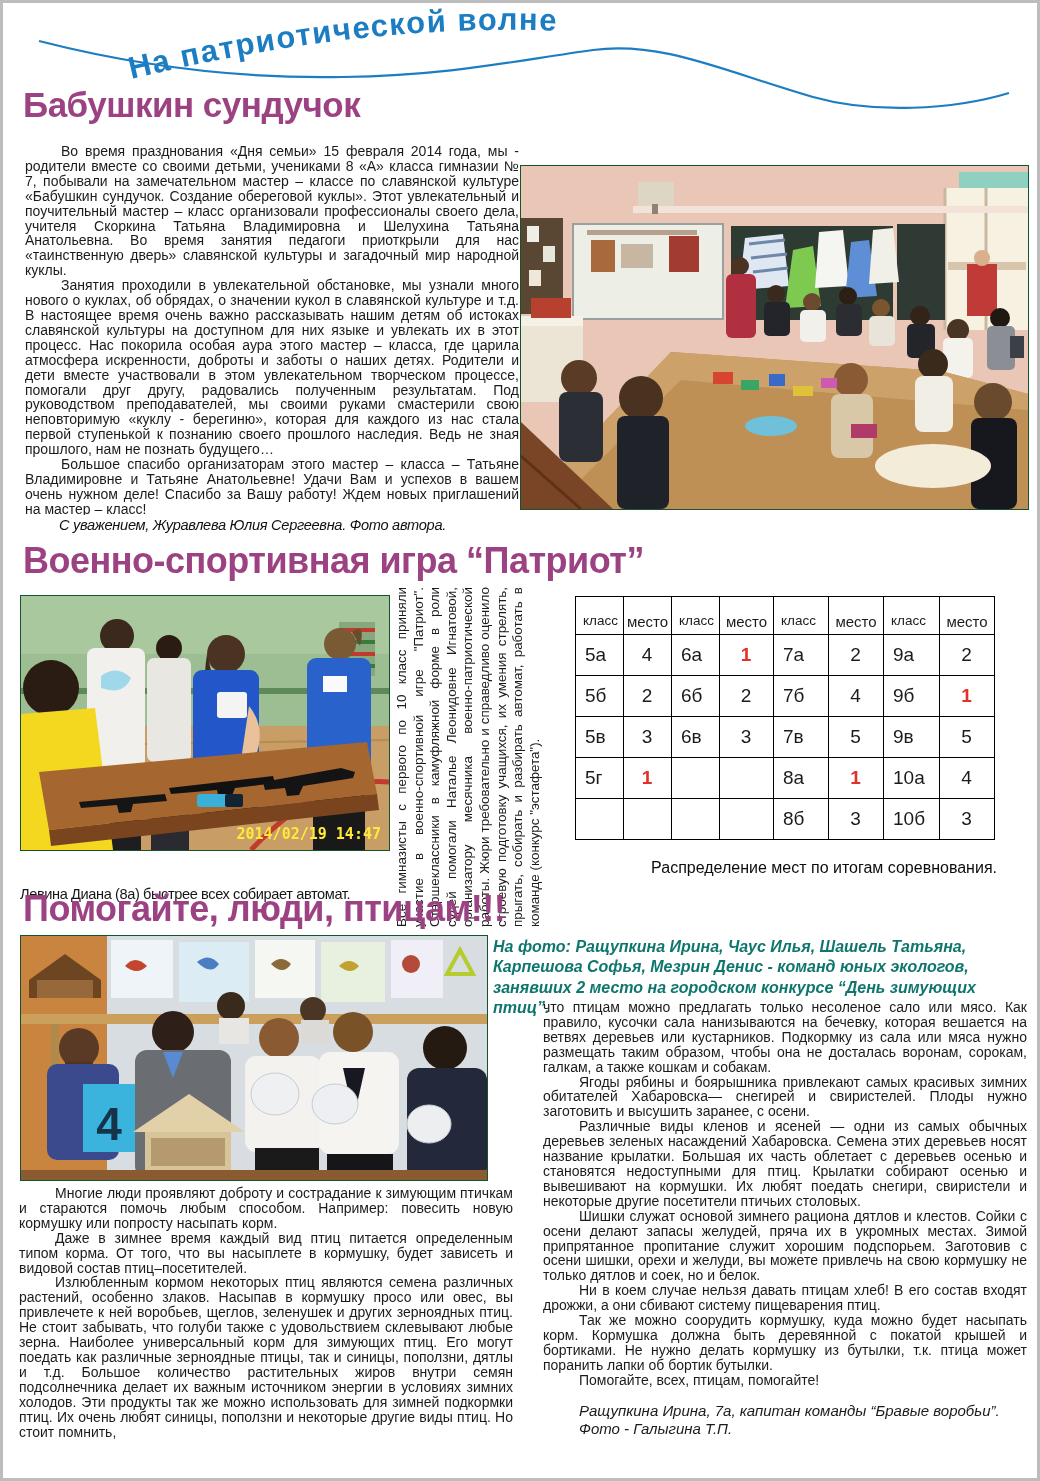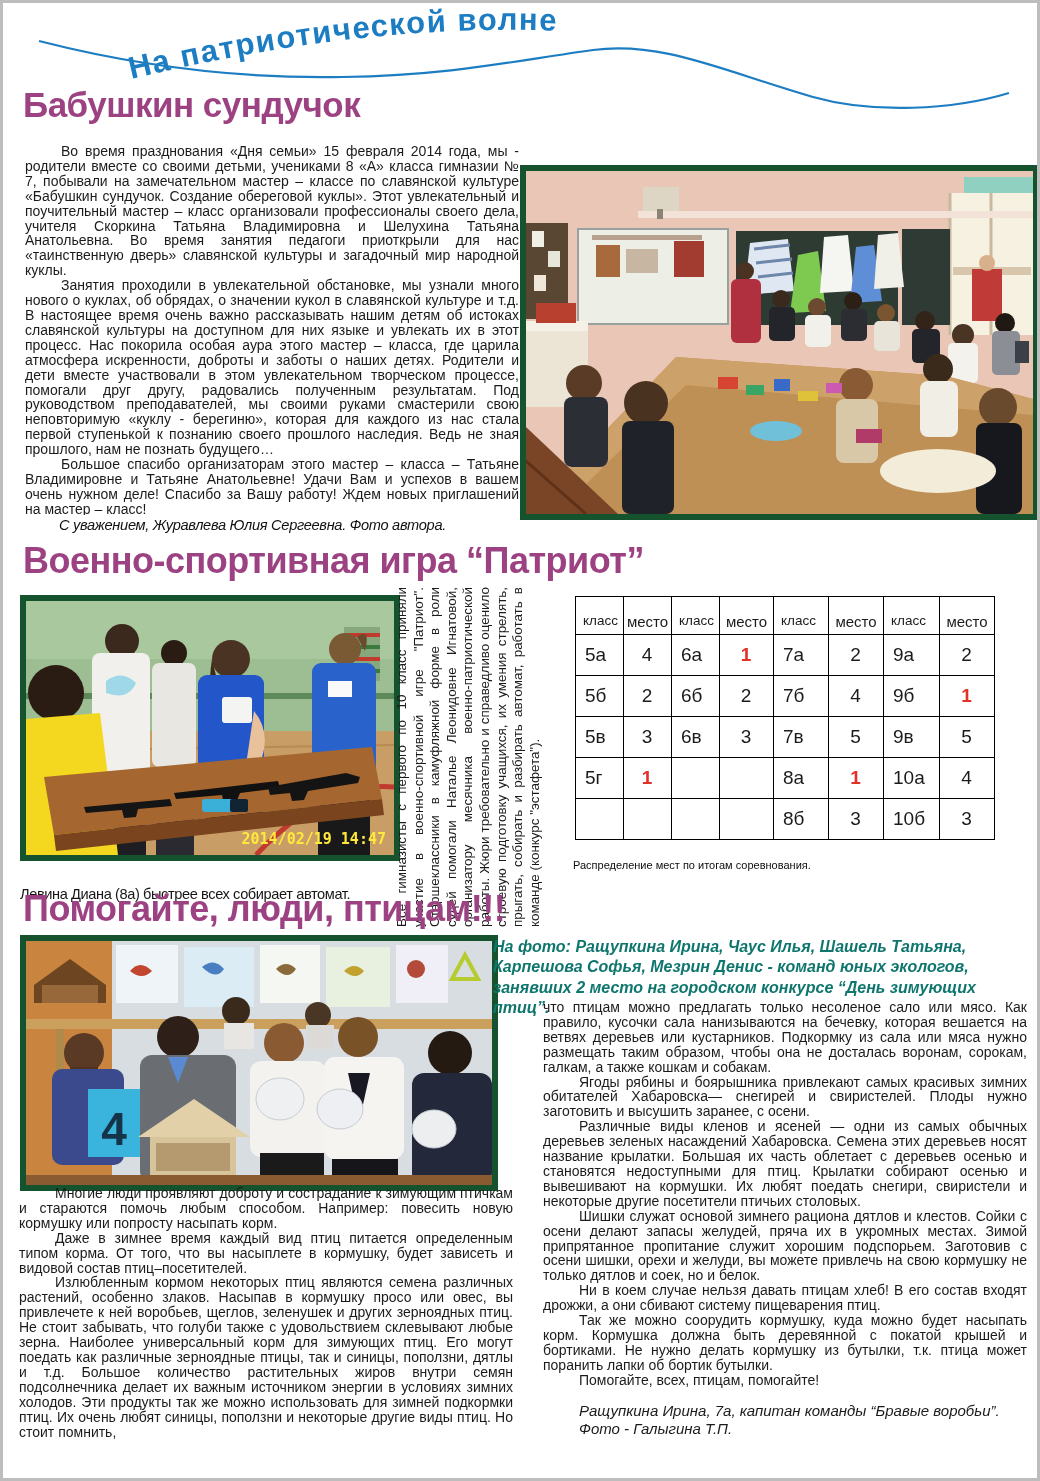--- a/index.html
+++ b/index.html
@@ -4,34 +4,34 @@
 <style>
   html,body{margin:0;padding:0;background:#e8e8e8;}
   .page{position:relative;width:1040px;height:1481px;margin:0 auto;background:#ffffff;
         border:3px solid #bdbdbd;box-sizing:border-box;overflow:hidden;
         font-family:"Liberation Sans","DejaVu Sans",sans-serif;color:#1b1b1b;}
   .abs{position:absolute;}
   h1.head{margin:0;font-weight:bold;color:#9c4282;letter-spacing:-0.5px;line-height:1;}
   .a1-text{left:22px;top:141px;width:494px;height:371px;overflow:hidden;}
   .a1-text p, .col p{margin:0;font-size:14px;line-height:14.9px;text-align:justify;text-indent:36px;}
   .sig{font-style:italic;font-size:14.6px;letter-spacing:-0.3px;color:#111;}
-  .photo{border:6px solid #14532d;background:#f97316;}
+  .photo{border:1px solid #14532d;background:#f97316;}
   .photo svg{display:block;}
   .caption{font-size:14.6px;letter-spacing:-0.4px;color:#161616;margin-top:24px;}
   .rot-wrap{left:391px;top:584px;width:156px;height:342px;}
   .rot-inner{width:340px;height:156px;transform-origin:0 0;transform:rotate(-90deg) translateX(-340px);overflow:hidden;}
   .rot-inner p{margin:0;font-size:13.4px;line-height:16.6px;text-align:justify;color:#1b1b1b;}
   table.results{border-collapse:collapse;table-layout:fixed;}
   table.results th, table.results td{border:1px solid #000;box-sizing:border-box;overflow:hidden;}
   table.results th{font-size:13.5px;font-weight:normal;height:38px;text-align:left;padding:16px 0 0 7px;vertical-align:top;}
   table.results th:nth-child(even){text-align:center;padding-left:0;font-size:15px;}
   table.results td{font-size:19px;height:41px;padding-left:9px;vertical-align:middle;}
   table.results td.num{text-align:center;padding-left:0;}
   table.results td.red{color:#e23127;font-weight:bold;}
-  .tbl-caption{font-size:11px;color:#0d0d0d;text-align:left;}
+  .tbl-caption{font-size:16px;color:#0d0d0d;text-align:right;}
   .note{font-weight:bold;font-style:italic;font-size:16px;line-height:20.3px;color:#0f766e;}
   .col{overflow:hidden;}
   .col p.noindent{text-indent:0;}
   .col .sig-block{margin-top:14px;}
   .col .sig-block p{text-indent:36px;text-align:left;font-style:italic;font-size:15px;line-height:18.5px;}
 </style>
 </head>
 <body>
 
 <div class="page">

